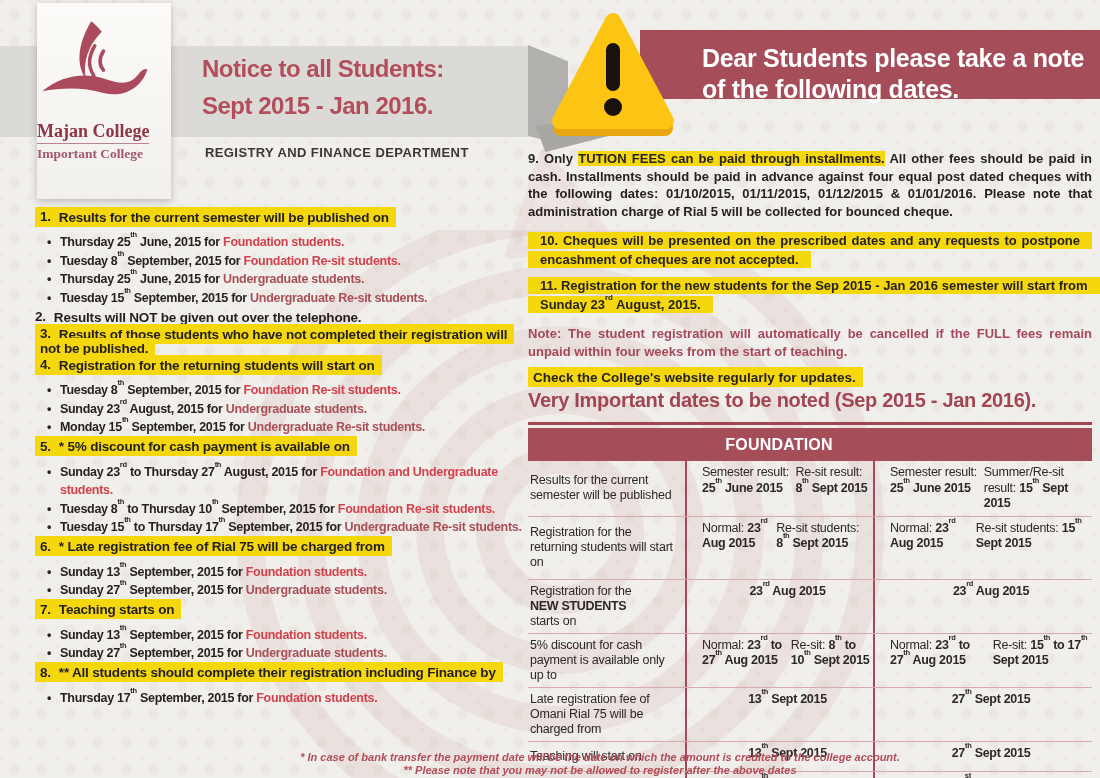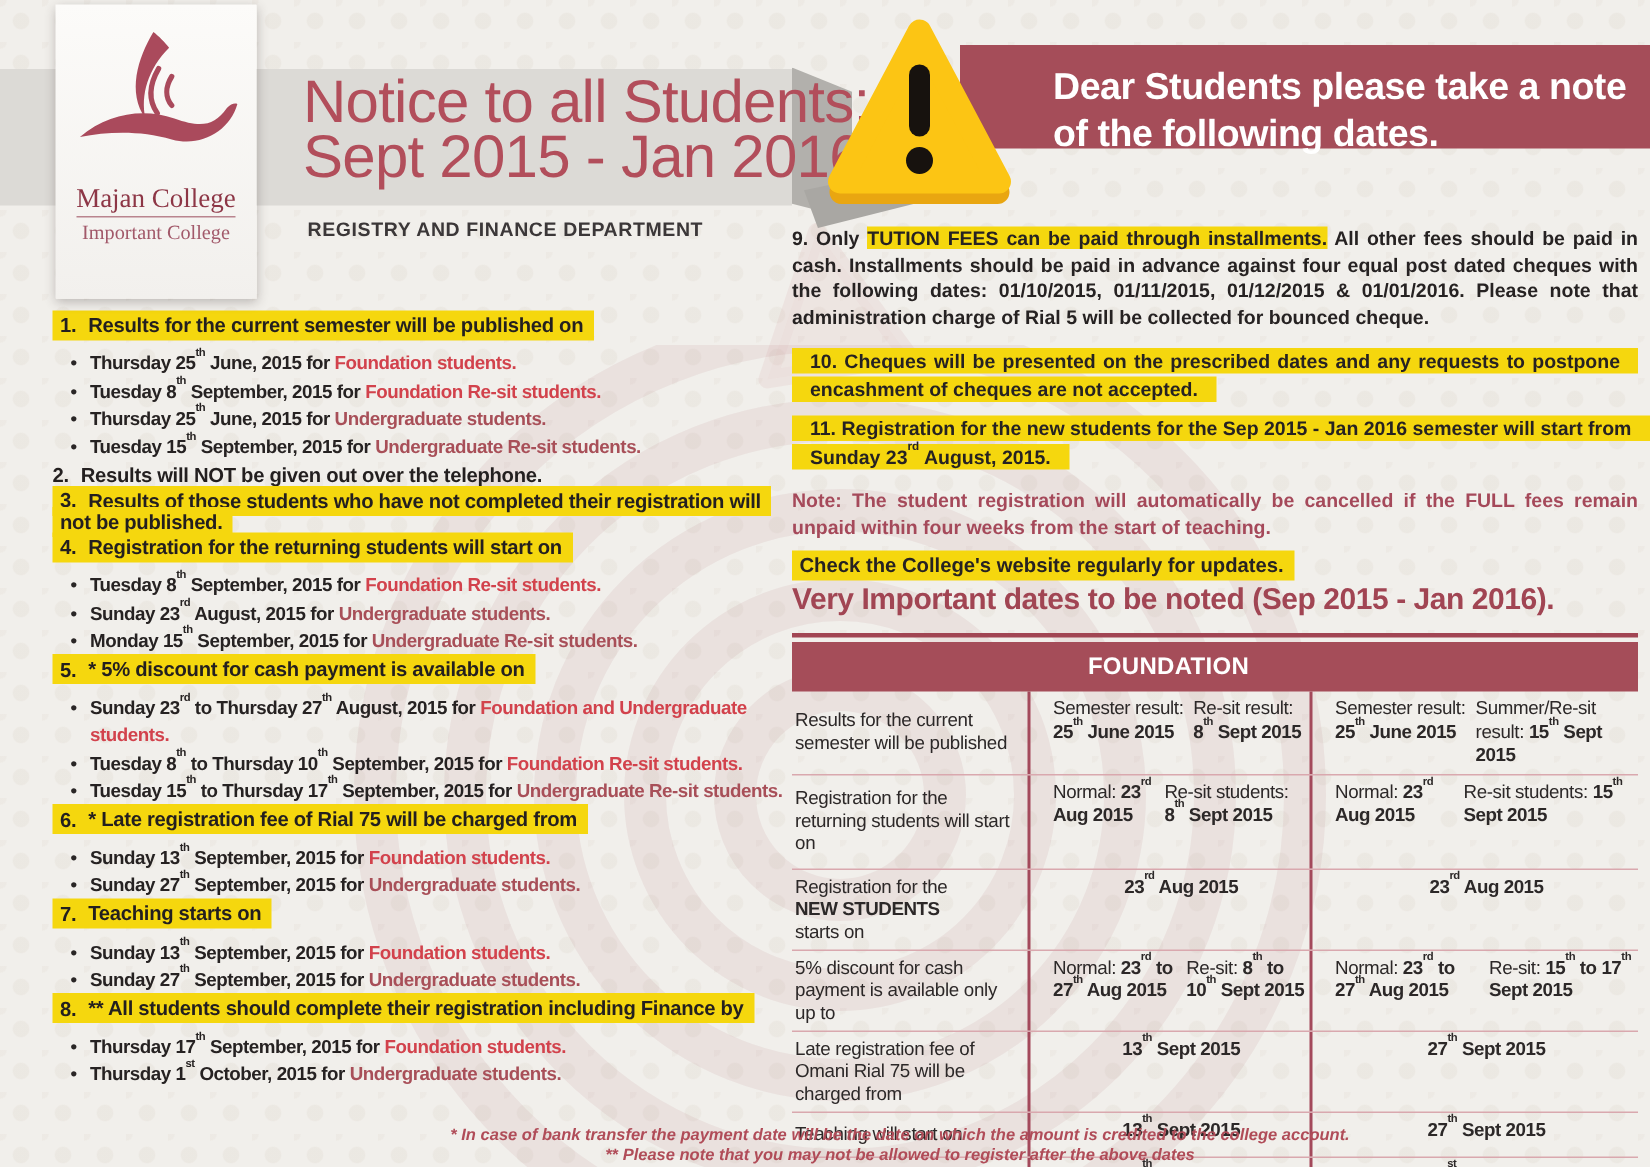--- a/index.html
+++ b/index.html
@@ -13,26 +13,26 @@
   .deco{position:absolute;}
   .rings{left:200px;top:230px;z-index:0;}
   .tri-ghost{left:492px;top:146px;z-index:0;opacity:.13;transform:rotate(-9deg);}
   .band{left:0;top:46px;width:528px;height:91px;background:#dcdad6;z-index:1;}
   .fold{left:528px;top:45px;width:40px;height:101px;background:#b2b0ac;
     clip-path:polygon(0 0,100% 16%,100% 100%,0 90%);z-index:1;}
   .tri-shadow{left:536px;top:96px;width:116px;height:56px;background:#a9a7a3;
     clip-path:polygon(0 55%,100% 12%,100% 52%,8% 100%);z-index:2;position:absolute;}
   .logo-card{position:absolute;left:37px;top:3px;width:134px;height:196px;z-index:3;
     background:linear-gradient(#fcfbf9,#f2f0ed);box-shadow:0 2px 7px rgba(60,50,50,.30);
-    text-align:center;}
+    font-weight:bold;}
   .logo-mark{margin-top:10px;}
   .logo-name{font-family:"Liberation Serif",serif;font-size:18px;color:#8d3646;
     display:inline-block;border-bottom:1px solid #b9848e;padding-bottom:2px;line-height:20px;}
   .logo-sub{font-family:"Liberation Serif",serif;font-size:13.5px;color:#a2596a;margin-top:2px;}
-  .title{position:absolute;left:202px;top:50px;z-index:2;font-weight:normal;font-size:40px;
+  .title{position:absolute;left:202px;top:50px;z-index:2;font-weight:bold;font-size:24px;
     line-height:37px;color:#b24e5b;letter-spacing:-.5px;}
   .dept{position:absolute;left:205px;top:145px;z-index:2;font-weight:bold;font-size:13px;
     color:#3b3738;letter-spacing:.4px;}
   .banner{position:absolute;left:640px;top:30px;width:460px;height:69px;background:#a54d59;z-index:2;}
   .banner-text{padding:13px 0 0 62px;color:#fff;font-weight:bold;font-size:25px;line-height:31px;
     letter-spacing:-.3px;}
   .warning{position:absolute;left:543px;top:6px;z-index:4;}
   
   .left-col{position:absolute;left:35px;top:210px;width:492px;z-index:2;}
   .l-head{font-weight:bold;font-size:13.5px;line-height:14px;margin-top:3px;color:#231f1f;
@@ -179,21 +179,20 @@
         <div class="l-head"><span class="hl-band"><span class="num">7.</span><span class="ttl">Teaching starts on</span></span></div>
         <ul class="l-bullets">
           <li><span class="pre">Sunday 13<sup>th</sup> September, 2015 for </span><span class="em foundation">Foundation students.</span></li>
           <li><span class="pre">Sunday 27<sup>th</sup> September, 2015 for </span><span class="em undergrad">Undergraduate students.</span></li>
         </ul>
       </div>
       <div class="l-item">
         <div class="l-head"><span class="hl-band"><span class="num">8.</span><span class="ttl">** All students should complete their registration including Finance by</span></span></div>
         <ul class="l-bullets">
           <li><span class="pre">Thursday 17<sup>th</sup> September, 2015 for </span><span class="em foundation">Foundation students.</span></li>
-          <li><span class="pre">Thursday 1<sup>st</sup> October, 2015 for </span><span class="em undergrad">Undergraduate students.</span></li>
         </ul>
       </div>
     </div>
 
   <div class="right-col">
     <p class="p9"><b>9.</b><span class="rg"> Only </span><b class="hl">TUTION FEES can be paid through installments.</b><span class="rg"> All other fees should be paid in cash. Installments should be paid in advance against </span><b>four equal post dated cheques</b><span class="rg"> with the following dates: 01/10/2015, 01/11/2015, 01/12/2015 &amp; 01/01/2016. </span><b>Please note that administration charge of Rial 5 will be collected for bounced cheque.</b></p>
     <p class="p-hl"><span class="hl-band">10. Cheques will be presented on the prescribed dates and any requests to postpone encashment of cheques are not accepted.</span></p>
     <p class="p-hl second"><span class="hl-band">11. Registration for the new students for the Sep 2015 - Jan 2016 semester will start from Sunday 23<sup>rd</sup> August, 2015.</span></p>
     <p class="note">Note: The student registration will automatically be cancelled if the FULL fees remain unpaid within four weeks from the start of teaching.</p>
     <p class="check"><span class="hl-band">Check the College's website regularly for updates.</span></p>

